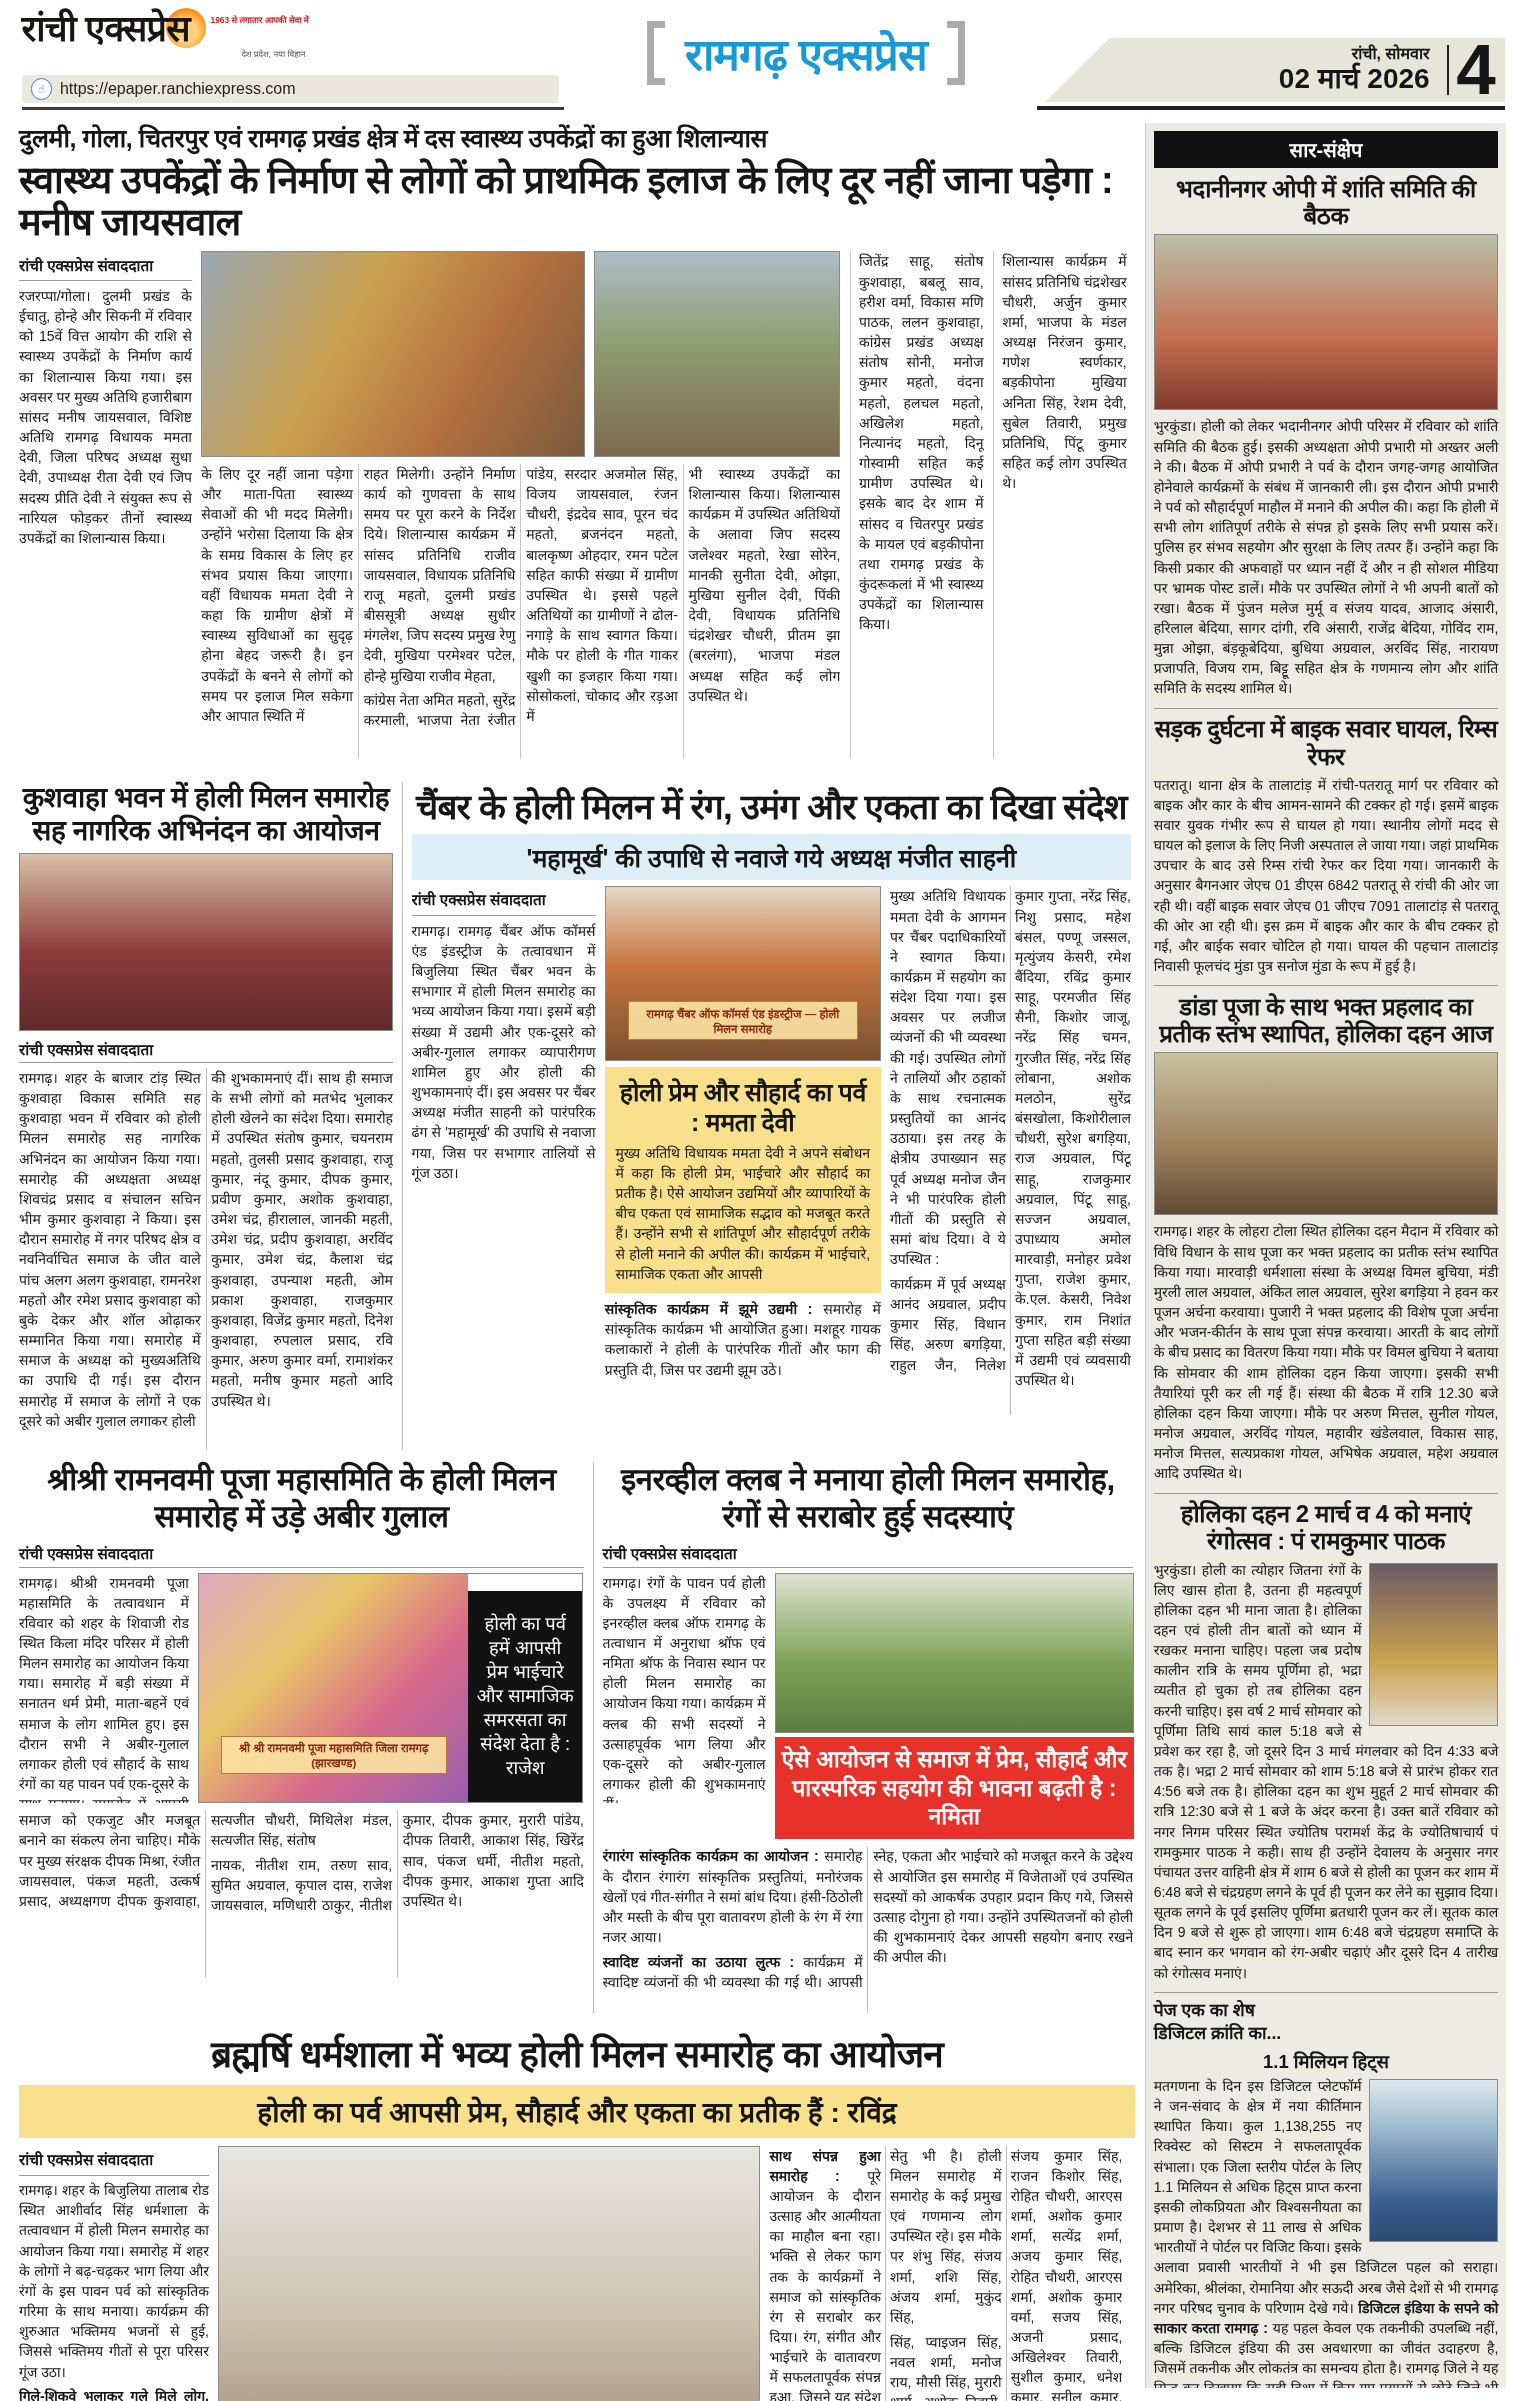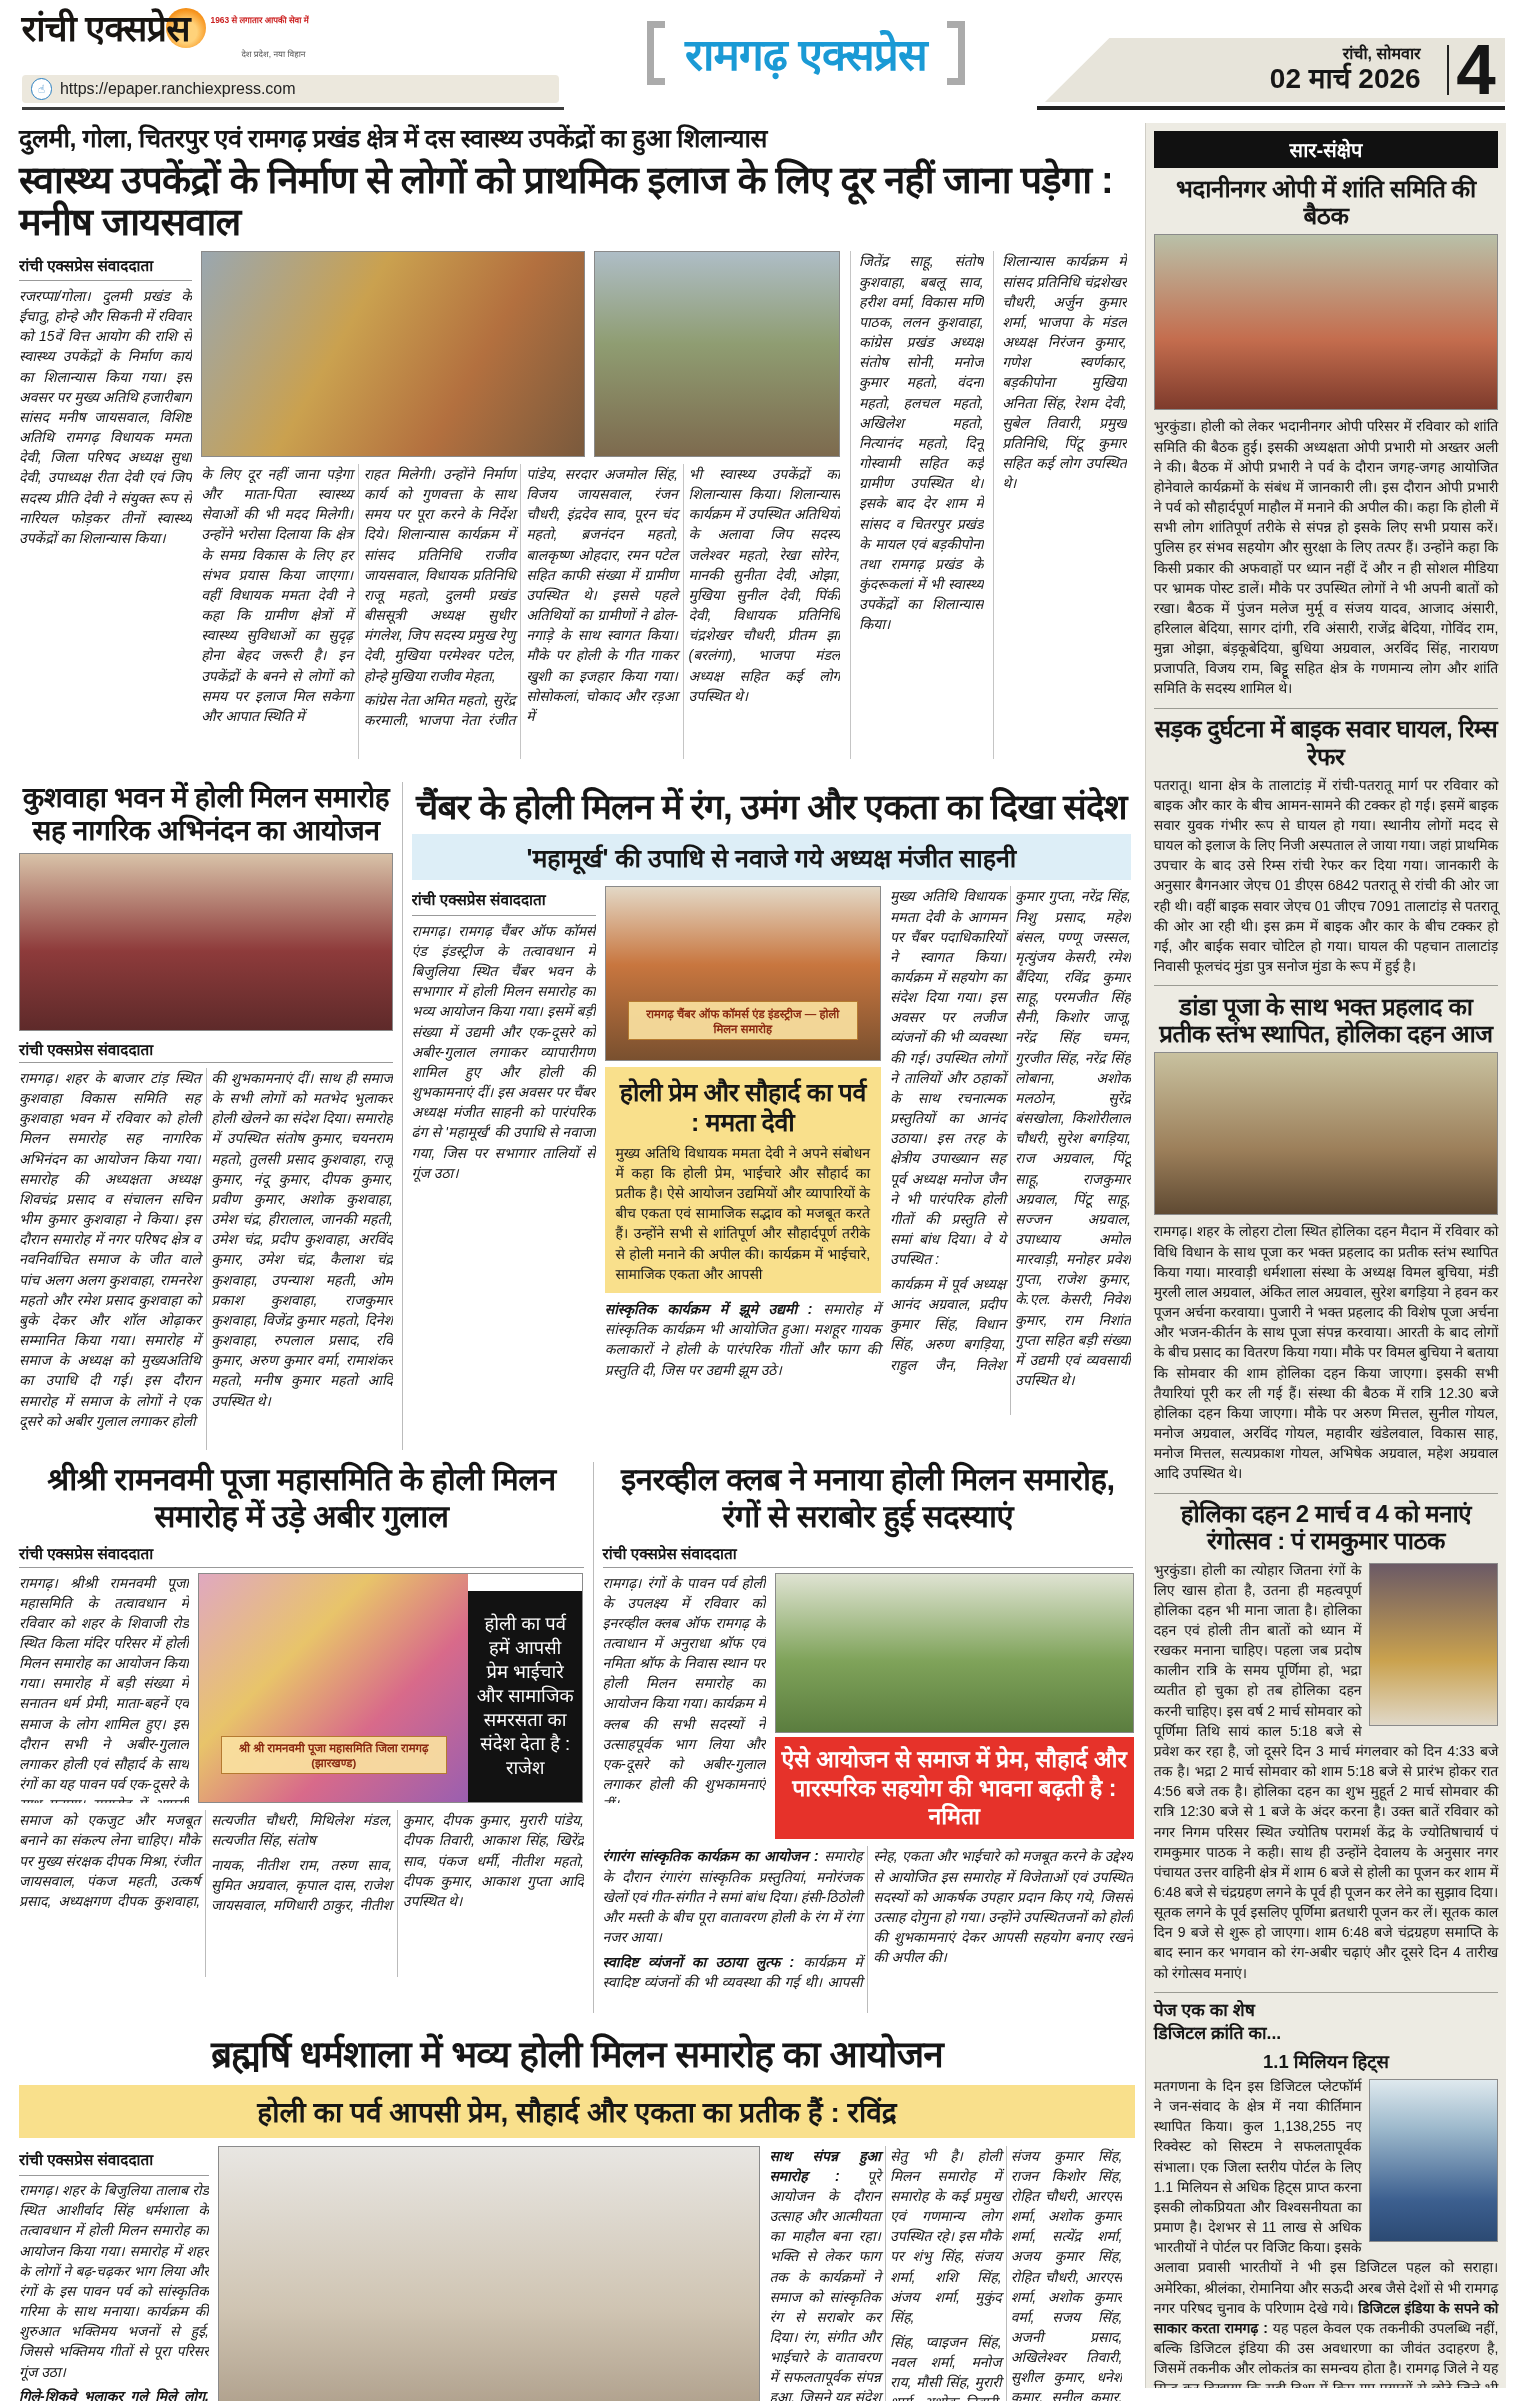--- a/index.html
+++ b/index.html
@@ -24,21 +24,21 @@
 
   .masthead { position:absolute; top:14px; left:569px; width:474px; height:77px;
               display:flex; align-items:center; justify-content:center; gap:20px; }
   .bracket { width:18.4px; height:64px; border:7px solid #ababab; }
   .bracket.l { border-right:none; } .bracket.r { border-left:none; }
   .mast-title { font-size:44px; font-weight:900; color:#1a9ad5; letter-spacing:-0.8px; }
 
   .dateband { position:absolute; top:38px; right:19px; width:460px; height:64px; background:#e7e4da;
               clip-path:polygon(14% 0, 100% 0, 100% 100%, 0 100%);
               display:flex; align-items:center; justify-content:flex-end; }
-  .datetext { text-align:right; padding-right:26px; border-right:2.3px solid #222; line-height:1.15; }
+  .datetext { text-align:right; padding-right:17px; border-right:2.3px solid #222; line-height:1.15; }
   .datetext .d1 { font-size:16px; font-weight:bold; }
   .datetext .d2 { font-size:28px; font-weight:bold; }
   .pageno { font-size:71px; font-weight:900; padding:0 9.2px 0 7.7px; line-height:0.9; }
   .rule-right { position:absolute; top:106px; right:19px; width:468px; height:3.8px; background:#222; }
 
   
   .ph { position:relative; border:0.8px solid #8a8a8a; width:100%; overflow:hidden; }
   .ph-lead1 { background:linear-gradient(120deg,#9aa7b0 0%,#caa14f 38%,#b3703f 68%,#7a5a3d 100%); }
   .ph-lead2 { background:linear-gradient(180deg,#aebdc6 0%,#8f9d72 45%,#7d6a4e 100%); }
   .ph-meeting { background:linear-gradient(180deg,#b9c0a8 0%,#c46d4e 60%,#7e3b2c 100%); }
@@ -50,21 +50,21 @@
   .ph-ramnav { background:linear-gradient(135deg,#e0a8c0 0%,#e8c46a 35%,#d86a8a 65%,#9a5fb0 100%); }
   .ph-inner { background:linear-gradient(180deg,#dfe3d2 0%,#7fa35a 55%,#5b7d3f 100%); }
   .ph-havan { background:linear-gradient(180deg,#e8e6e2 0%,#cfc4b2 50%,#9a8873 100%); }
   .ph-banner { position:absolute; left:8%; right:8%; bottom:12%; background:rgba(250,225,160,.92);
                color:#8a2a12; font-weight:bold; font-size:11.5px; text-align:center; padding:3.1px 4.6px; border:0.8px solid #b07; border-color:#b57a30; }
 
   
   .byline { font-weight:bold; font-size:15.3px; padding:3.1px 0 3.8px; border-bottom:0.8px solid #999; margin-bottom:4.6px; }
   .just { text-align:justify; }
   .body-t { font-size:14px; line-height:1.44; }
-  .body-t p { margin-bottom:4.6px;font-style:italic; }
+  .body-t p { margin-bottom:4.6px; }
   .lead-in { font-weight:bold; }
 
   
   .main { position:absolute; top:117px; left:19px; width:1116px; }
   .kicker { font-size:25px; font-weight:bold; letter-spacing:-0.4px; padding:3.1px 0 1.5px; }
   .headline1 { font-size:38px; line-height:1.12; font-weight:900; letter-spacing:-0.8px; margin:3.1px 0 7.7px; }
   .lead-grid { display:grid; grid-template-columns:173px 384px 246px 134px 134px; gap:0 9.2px;
                grid-template-areas:"a b c d e" "a f f d e"; }
   .la { grid-area:a; height:508px; overflow:hidden; }
   .lb { grid-area:b; } .lc { grid-area:c; }

